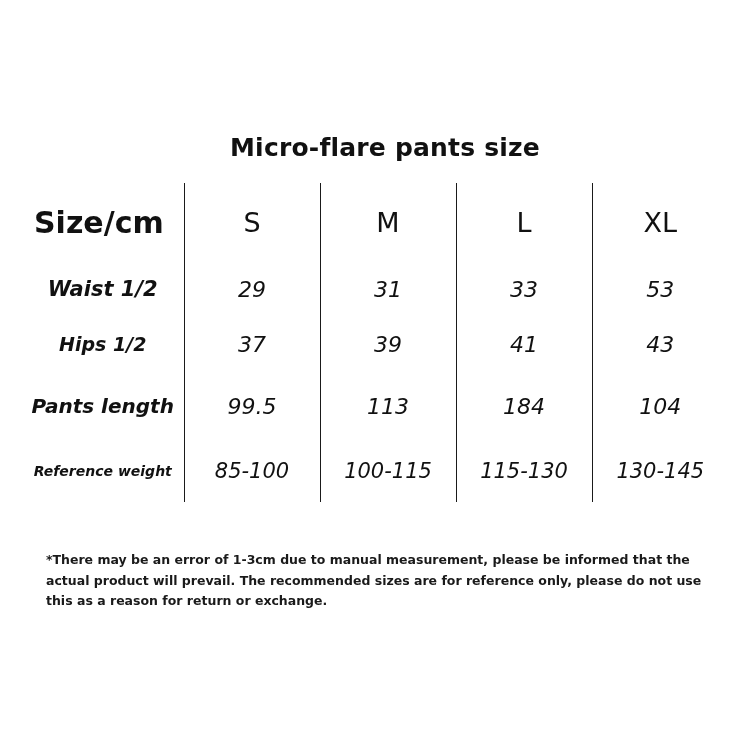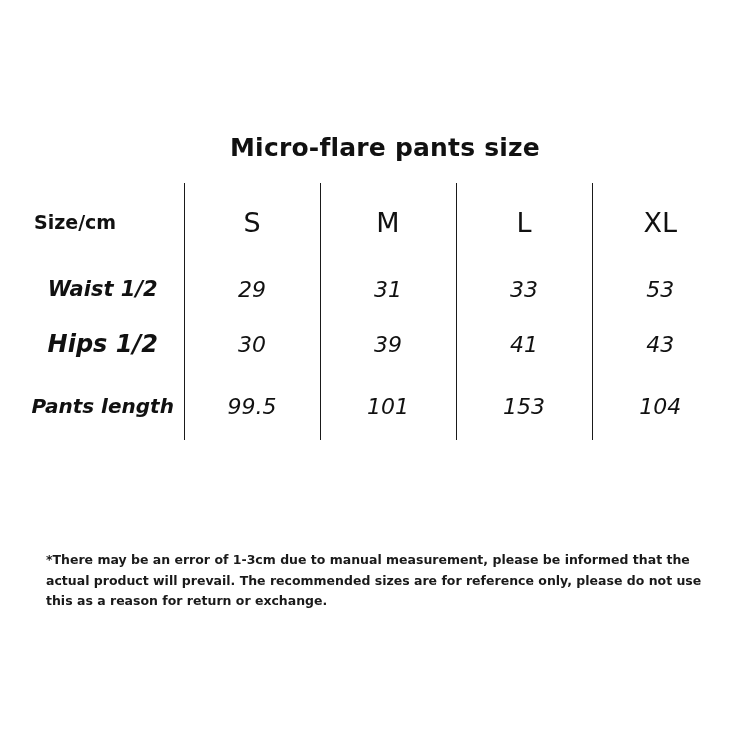--- a/index.html
+++ b/index.html
@@ -63,39 +63,39 @@
     border-left: 1.5px solid #1a1a1a !important;
   }
   .hdr-row td {
     height: 78px;
     font-size: 27px;
     font-weight: bold;
   }
   .hdr-row td.col-label {
     text-align: left;
     padding-left: 12px;
-    font-size: 19px;
+    font-size: 30px;
   }
   .hdr-row td.size-hd {
     font-weight: normal;
     font-size: 27px;
   }
   .data-row td {
     font-size: 22px;
     font-style: italic;
   }
   .data-row td.row-label {
     font-weight: bold;
     font-size: 20px;
     line-height: 1.15;
   }
   .row-1 td { height: 56px; }
   .row-1 td.row-label { font-size: 21px; }
   .row-2 td { height: 55px; }
-  .row-2 td.row-label { font-size: 24px; }
+  .row-2 td.row-label { font-size: 19px; }
   .row-3 td { height: 68px; }
   .row-3 td.row-label { font-size: 20px; }
   .row-4 td { height: 62px; }
   .row-4 td.row-label { font-size: 14px; }
   .row-4 td.val { font-size: 21px; }
   .note {
     position: absolute;
     top: 550px;
     left: 46px;
     width: 660px;
@@ -134,33 +134,40 @@
         <tr class="data-row row-1">
           <td class="row-label">Waist 1/2</td>
           <td class="val vline">29</td>
           <td class="val vline">31</td>
           <td class="val vline">33</td>
           <td class="val vline">53</td>
         </tr>
 
         <tr class="data-row row-2">
           <td class="row-label">Hips 1/2</td>
-          <td class="val vline">30</td>
+          <td class="val vline">37</td>
           <td class="val vline">39</td>
           <td class="val vline">41</td>
           <td class="val vline">43</td>
         </tr>
 
         <tr class="data-row row-3">
           <td class="row-label">Pants length</td>
           <td class="val vline">99.5</td>
-          <td class="val vline">101</td>
-          <td class="val vline">153</td>
+          <td class="val vline">113</td>
+          <td class="val vline">184</td>
           <td class="val vline">104</td>
         </tr>
 
+        <tr class="data-row row-4 rule-bottom">
+          <td class="row-label">Reference weight</td>
+          <td class="val vline">85-100</td>
+          <td class="val vline">100-115</td>
+          <td class="val vline">115-130</td>
+          <td class="val vline">130-145</td>
+        </tr>
       </tbody>
     </table>
   </div>
 
   <div class="note">*There may be an error of 1-3cm due to manual measurement, please be informed that the actual product will prevail.   The recommended sizes are for reference only, please do not use this as a reason for return or exchange.</div>
 
 </div>
 
 </body></html>

